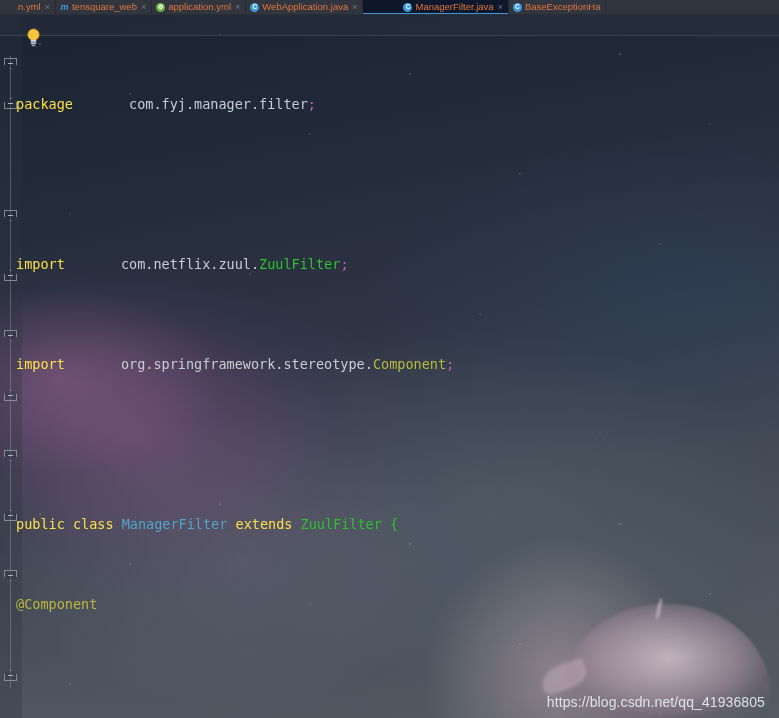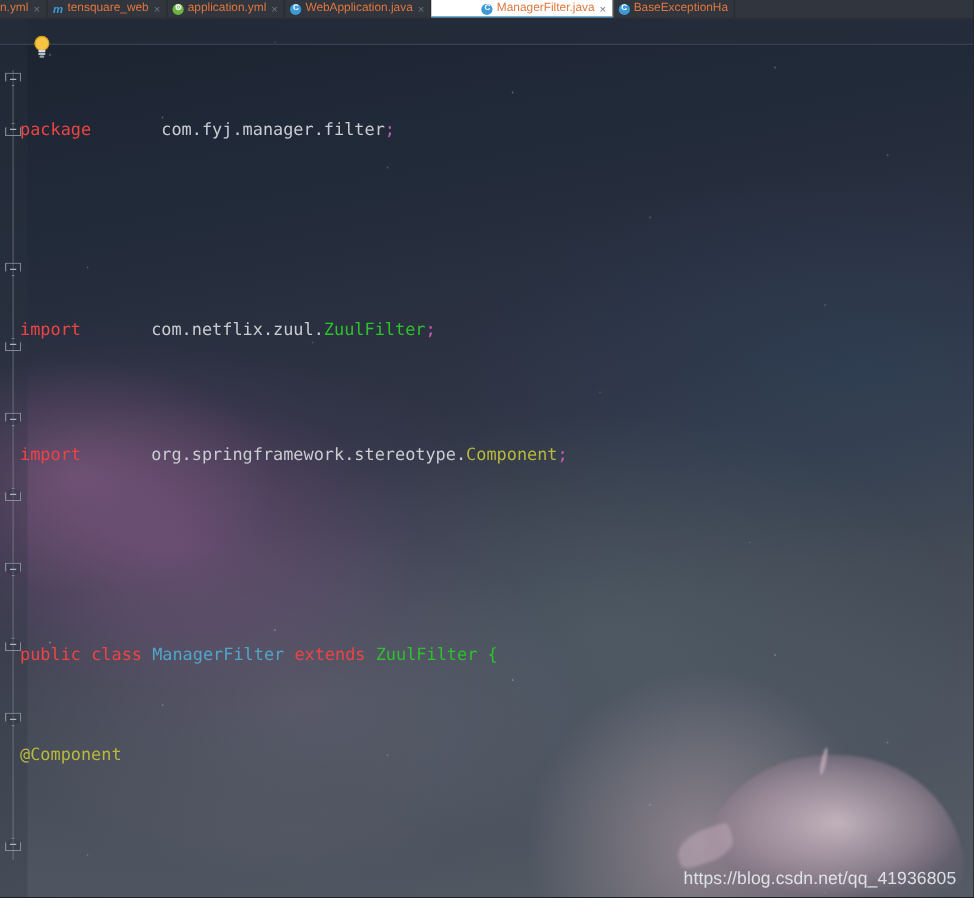--- a/index.html
+++ b/index.html
@@ -39,21 +39,21 @@
     align-items: center;
     gap: 3px;
     padding: 0 5px 0 4px;
     position: relative;
     color: #e0773f;
     white-space: nowrap;
     flex: 0 0 auto;
     border-right: 1px solid #272b31;
   }
   .tab.active {
-    background: #ffffff;
+    background: #0f172a;
     padding-left: 40px;
   }
   .tab.active::after {
     content: "";
     position: absolute;
     left: 0; right: 0; bottom: 0;
     height: 1.5px;
     background: #3d9ad6;
   }
   .tab-label { line-height: 1; }
@@ -224,21 +224,21 @@
     white-space: pre;
     color: #cfd3da;
   }
   .ln {
     height: 20px;
     padding-left: 16px;
     box-sizing: border-box;
   }
 
   
-  .kw      { color: #ef4444; text-align: right; }
+  .kw      { color: #fde047; text-align: right; }
   .type    { color: #4fa6c9; }
   .cls     { color: #4fa6c9; }
   .green   { color: #2ec12e; margin-top: 28px; }
   .anno    { color: #b9b93a; }
   .brace   { color: #2ec12e; }
   .semi    { color: #c75dbb; }
   .ident   { color: #c9ccd1; margin-left: 48px; }
 
   
   .bulb {
@@ -263,21 +263,21 @@
     margin-top: 36px;
   }
 </style>
 </head>
 <body>
 
 <div id="app">
 
   <div class="tabbar">
 
-    <div class="tab" style="padding-left:0;">
+    <div class="tab" style="padding-left:18px;">
       <span class="tab-label">n.yml</span>
       <span class="tab-close">×</span>
     </div>
 
     <div class="tab">
       <span class="ficon module">m</span>
       <span class="tab-label">tensquare_web</span>
       <span class="tab-close">×</span>
     </div>
 

